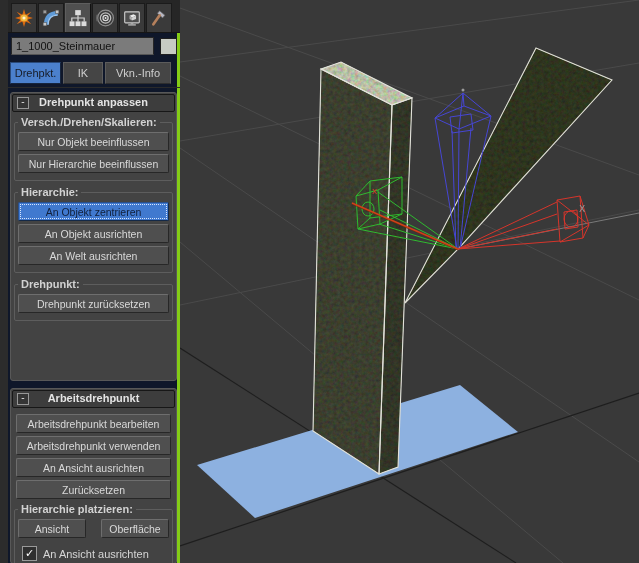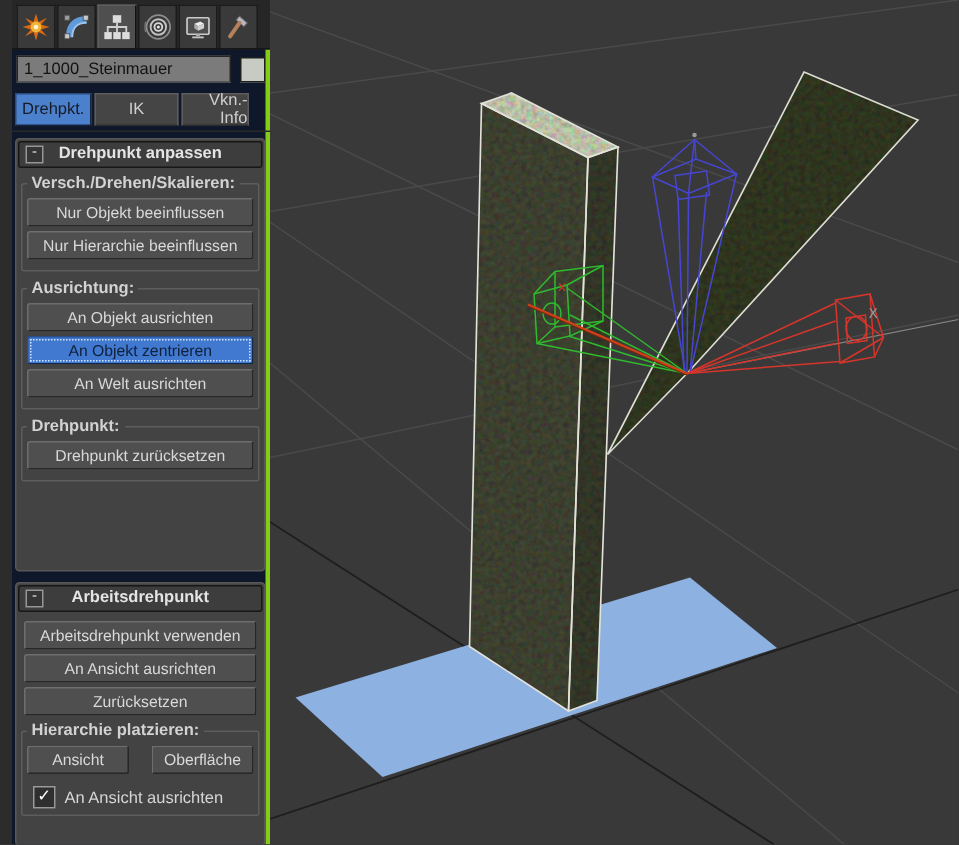--- a/index.html
+++ b/index.html
@@ -90,56 +90,57 @@
         <line x1="8.6" y1="5.6" x2="3" y2="13.6" stroke="#b5805c" stroke-width="2.4" stroke-linecap="round"></line>
       </svg>
     </div>
   </div>
 
   <input class="name-input" type="text" value="1_1000_Steinmauer" style="">
   <div class="swatch"></div>
 
   <div class="subtabs">
     <div class="subtab active" style="width:51px;">Drehpkt.</div>
-    <div class="subtab" style="width:56px;">IK</div>
-    <div class="subtab" style="width:45px;">Vkn.-Info</div>
+    <div class="subtab" style="width:40px;">IK</div>
+    <div class="subtab" style="width:66px;">Vkn.-Info</div>
   </div>
   <div class="hr"></div>
 
   <div class="rollout" style="top:92px;height:289px;">
     <div class="rollout-header">
       <span class="collapse-box">-</span>
       <span>Drehpunkt anpassen</span>
     </div>
 
     <fieldset>
       <legend>Versch./Drehen/Skalieren:</legend>
       <button class="btn">Nur Objekt beeinflussen</button>
       <button class="btn">Nur Hierarchie beeinflussen</button>
     </fieldset>
 
     <fieldset>
-      <legend>Ausrichtung:</legend>
+      <legend>Hierarchie:</legend>
+      <button class="btn focus-blue">An Objekt zentrieren</button>
       <button class="btn">An Objekt ausrichten</button>
-      <button class="btn focus-blue">An Objekt zentrieren</button>
       <button class="btn">An Welt ausrichten</button>
     </fieldset>
 
     <fieldset>
       <legend>Drehpunkt:</legend>
       <button class="btn">Drehpunkt zurücksetzen</button>
     </fieldset>
   </div>
 
   <div class="rollout" style="top:388px;height:176px;">
     <div class="rollout-header">
       <span class="collapse-box">-</span>
       <span>Arbeitsdrehpunkt</span>
     </div>
     <div class="btnstack">
+      <button class="btn">Arbeitsdrehpunkt bearbeiten</button>
       <button class="btn">Arbeitsdrehpunkt verwenden</button>
       <button class="btn">An Ansicht ausrichten</button>
       <button class="btn">Zurücksetzen</button>
     </div>
     <fieldset>
       <legend>Hierarchie platzieren:</legend>
       <div class="row2">
         <button class="btn" style="flex:1;">Ansicht</button>
         <button class="btn" style="flex:1;">Oberfläche</button>
       </div>

